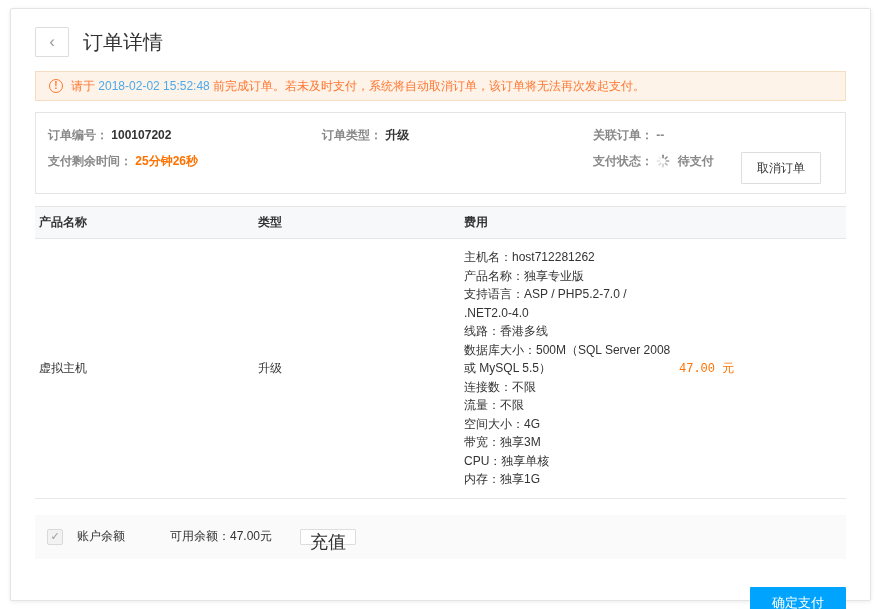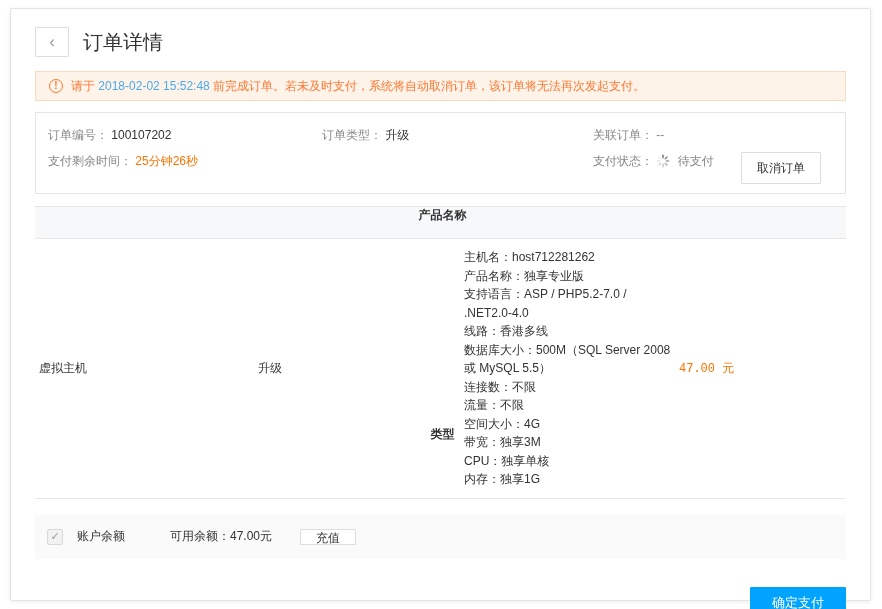--- a/index.html
+++ b/index.html
@@ -44,41 +44,41 @@
   }
   .deadline { color: #4da9ea; }
   
   .info-box {
     position: relative;
     margin-top: 11px; height: 82px;
     border: 1px solid #e5e5e5;
     padding: 9px 12px;
     font-size: 12px;
   }
-  .info-grid { display: grid; grid-template-columns: 274px 271px 1fr; }
+  .info-grid { display: grid; grid-template-columns: 274px 271px 1fr; font-weight: bold; }
   .info-cell { line-height: 26px; white-space: nowrap; }
   .info-label { color: #888; }
   .info-value { color: #333; }
   .info-value.muted { color: #888; }
   .info-value.orange { color: #ff7200; }
   .spinner { display: inline-block; vertical-align: -3px; margin-right: 4px; }
   .cancel-btn {
     position: absolute; right: 24px; bottom: 9px;
     width: 80px; height: 32px;
     background: #fff; border: 1px solid #ddd; border-radius: 1px;
     font-size: 12px; color: #333; cursor: pointer;
     font-family: "Liberation Sans", "DejaVu Sans", sans-serif;
   }
   
   .order-table { margin-top: 12px; font-size: 12px; }
   .thead {
     display: flex; align-items: center; height: 33px;
     background: #f7f8fa;
     border-top: 1px solid #e5e5e5; border-bottom: 1px solid #e5e5e5;
-    font-weight: 700; color: #333; flex-direction: column;
+    font-weight: 700; color: #333;
   }
   .trow { display: flex; border-bottom: 1px solid #e8e8e8; padding: 9px 0; min-height: 240px; }
   .td { padding-left: 4px; }
   .c1 { flex: 0 0 219px; }
   .c2 { flex: 0 0 206px; }
   .c3 { flex: 0 0 215px; }
   .c4 { flex: 1 1 auto; }
   .trow .c1, .trow .c2, .trow .c4 { align-self: center; }
   .cfg-line { line-height: 18.5px; color: #333; }
   .cost { color: #ff7200; font-family: Liberation Mono, monospace; }
@@ -95,21 +95,21 @@
     background: #f2f2f2; border: 1px solid #d9d9d9; border-radius: 2px;
     display: inline-flex; align-items: center; justify-content: center;
     color: #9a9a9a; font-size: 11px; cursor: pointer;
   }
   .method-label { margin-left: 14px; color: #333; }
   .avail-label { margin-left: 45px; color: #333; }
   .recharge-btn {
     margin-left: 28px;
     width: 56px; height: 16px;
     background: #fff; border: 1px solid #ddd; border-radius: 1px;
-    font-size: 12px; color: #333; cursor: pointer;
+    font-size: 18px; color: #333; cursor: pointer;
     font-family: "Liberation Sans", "DejaVu Sans", sans-serif;
   }
   .due { margin-left: auto; color: #666; font-size: 12px; }
   .due-amount { color: #ff6a00; font-size: 18px; font-weight: 700; margin: 0 2px; }
   
   .footer { margin-top: 28px; display: flex; justify-content: flex-end; }
   .confirm-btn {
     width: 96px; height: 32px;
     background: #00a4ff; border: none; border-radius: 1px;
     color: #fff; font-size: 13px; cursor: pointer;
@@ -169,20 +169,21 @@
         <span class="info-value muted">待支付</span>
       </div>
     </div>
     <button class="cancel-btn">取消订单</button>
   </div>
 
   <div class="order-table">
     <div class="thead">
       <div class="td c1">产品名称</div>
       <div class="td c2">类型</div>
+      <div class="td c4">费用</div>
     </div>
     <div class="trow">
       <div class="td c1">虚拟主机</div>
       <div class="td c2">升级</div>
       <div class="td c3">
         <div class="cfg-line">主机名：host712281262</div>
         <div class="cfg-line">产品名称：独享专业版</div>
         <div class="cfg-line">支持语言：ASP / PHP5.2-7.0 / .NET2.0-4.0</div>
         <div class="cfg-line">线路：香港多线</div>
         <div class="cfg-line">数据库大小：500M（SQL Server 2008 或 MySQL 5.5）</div>

